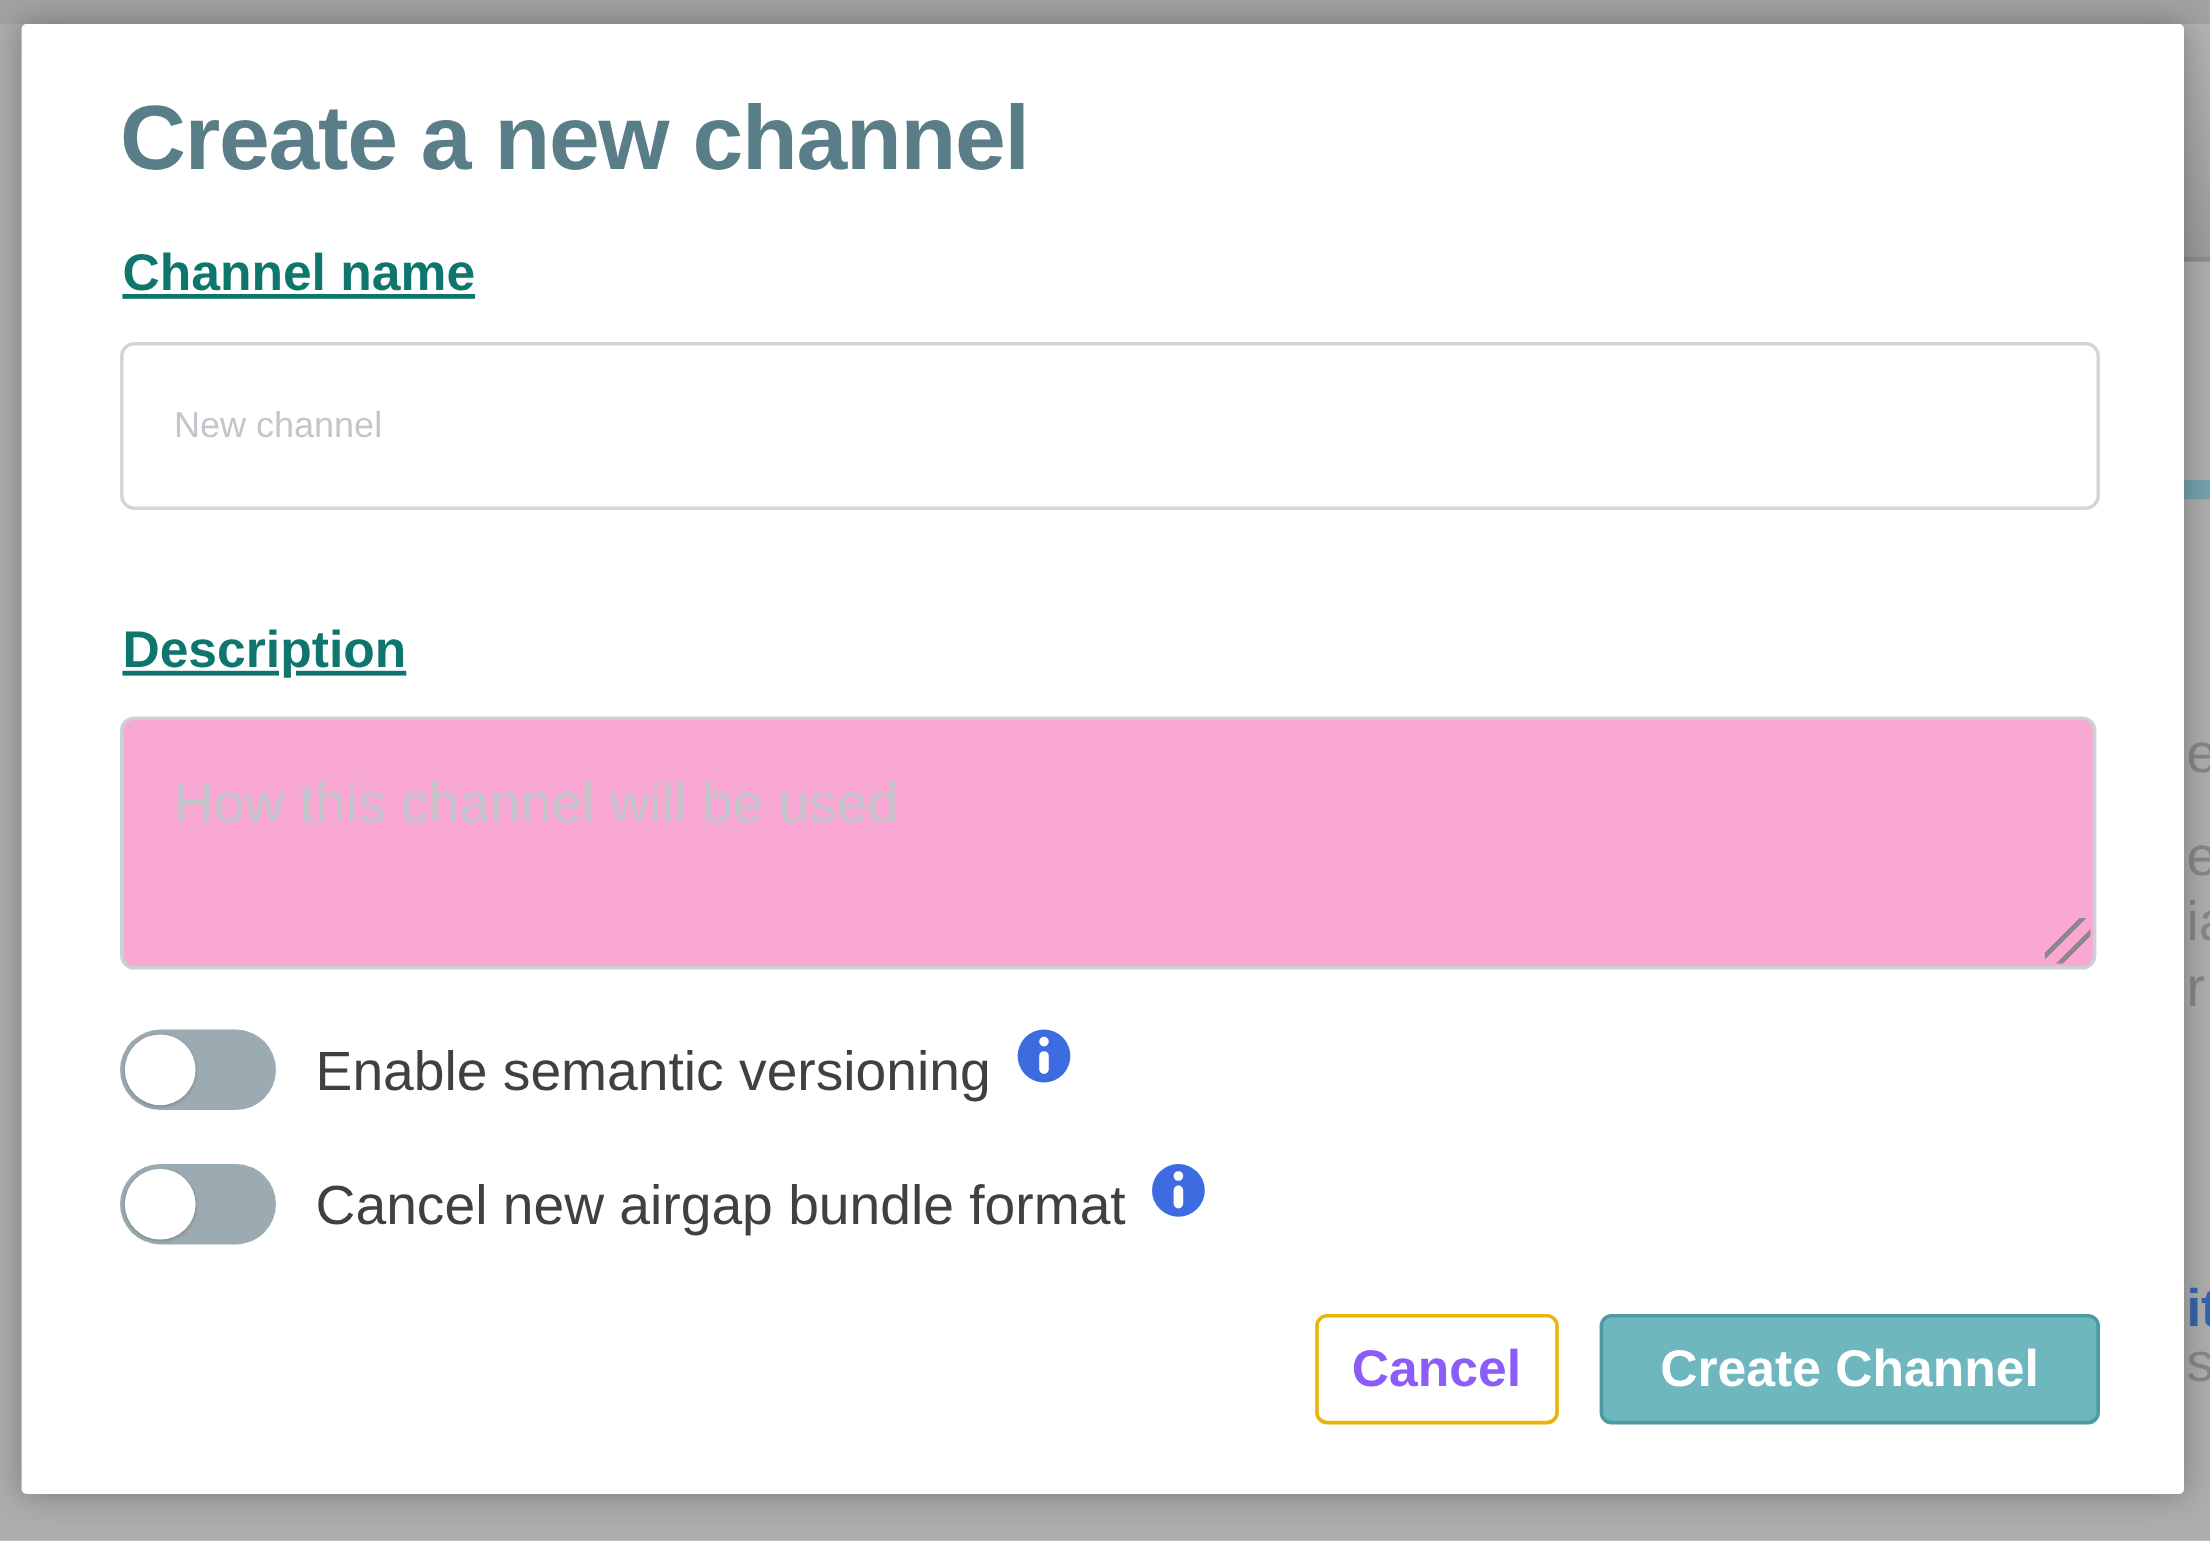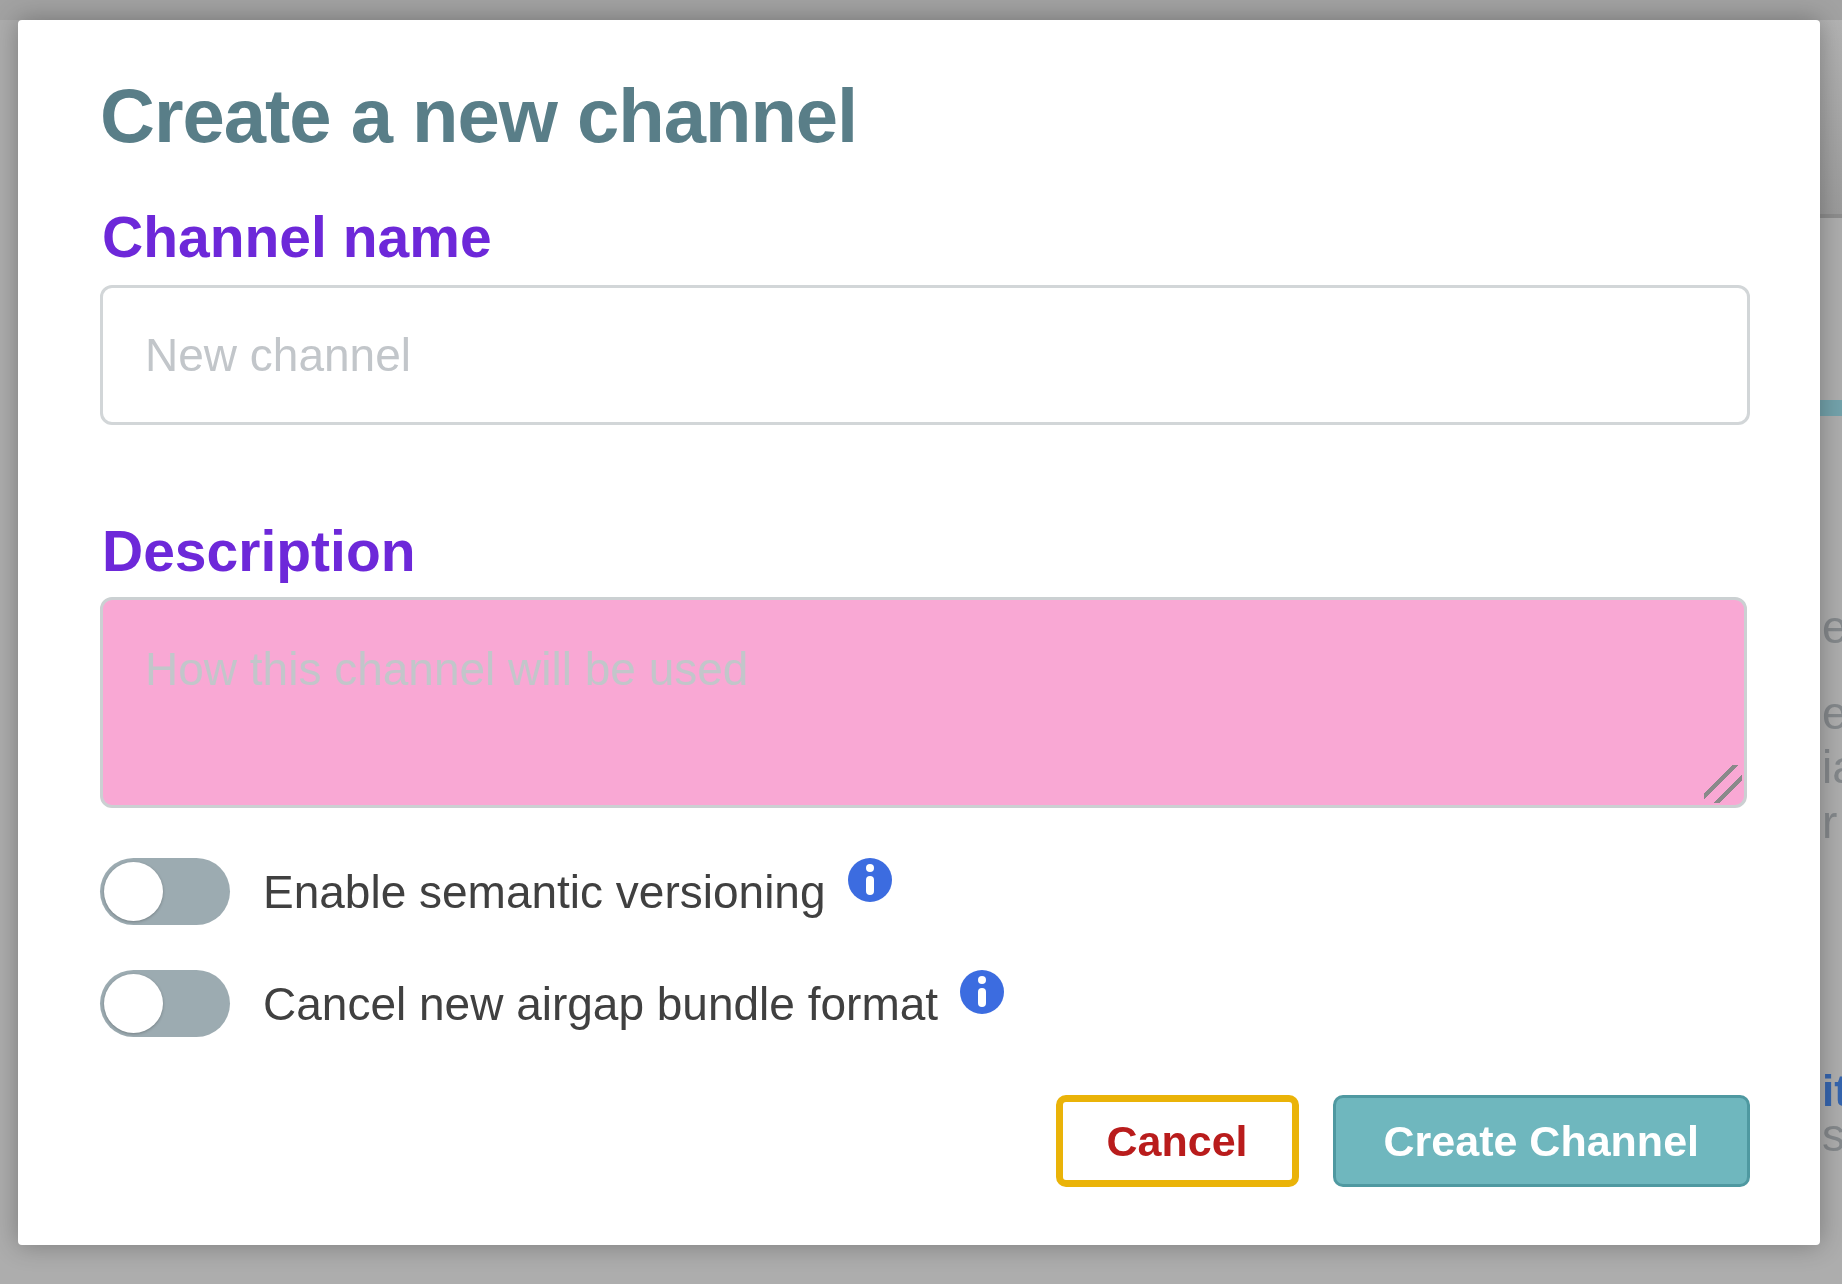--- a/index.html
+++ b/index.html
@@ -17,27 +17,27 @@
   .frag-2 { top:740px; }
   .frag-3 { top:795px; }
   .frag-4 { top:1066px; font-size:44px; font-weight:bold; color:#3565ae; }
   .frag-5 { top:1108px; }
 
   
   .modal { position:absolute; left:18px; top:20px; width:1802px; height:1225px; background:#ffffff;
            border-radius:4px; box-shadow:0 0 26px rgba(0,0,0,0.30); }
   .modal-title { position:absolute; left:82px; top:52px; font-size:76px; font-weight:bold;
                  letter-spacing:-1px; color:#597e88; }
-  .field-label { position:absolute; left:84px; font-size:57px; font-weight:bold; color:#6d28d9; }
+  .field-label { position:absolute; left:84px; font-size:43px; font-weight:bold; color:#0f766e;text-decoration:underline; }
   .label-name { top:184px; }
   .label-desc { top:498px; }
 
   .text-input { position:absolute; left:82px; top:265px; width:1650px; height:140px;
                 border:3px solid #d2d6d8; border-radius:12px; padding:0 42px;
-                font-family:"Liberation Sans", sans-serif; font-size:46px; color:#333; outline:none; background:#fff; }
+                font-family:"Liberation Sans", sans-serif; font-size:30px; color:#333; outline:none; background:#fff; }
   .text-input::placeholder { color:#c2c6ca; opacity:1; }
 
   .textarea-wrap { position:absolute; left:82px; top:577px; width:1647px; height:211px; }
   .text-area { width:100%; height:100%; border:3px solid #cbd0d2; border-radius:12px;
                padding:42px; font-family:"Liberation Sans", sans-serif; font-size:46px; color:#333;
                resize:none; outline:none; background:#f9a8d4; display:block; }
   .text-area::placeholder { color:#c2c6ca; opacity:1; }
   .resize-handle { position:absolute; right:5px; bottom:5px; width:38px; height:38px; pointer-events:none;
     background:linear-gradient(135deg, transparent 0 38%, #8a8a8a 38% 46%, transparent 46% 62%, #8a8a8a 62% 70%, transparent 70%); }
 
@@ -50,21 +50,21 @@
   .toggle-label { margin-left:33px; font-size:46px; color:#404040; }
   .info-icon { margin-left:22px; width:44px; height:44px; border-radius:50%; flex:0 0 auto;
                display:flex; flex-direction:column; align-items:center; justify-content:center;
                transform:translateY(-12px); cursor:pointer; }
   .info-icon::before { content:""; width:8px; height:8px; border-radius:50%; background:#fff; margin-bottom:4px; }
   .info-icon::after  { content:""; width:8px; height:19px; border-radius:4px; background:#fff; }
 
   .button-row { position:absolute; top:1075px; right:70px; display:flex; gap:34px; }
   .btn { height:92px; border-radius:10px; font-family:"Liberation Sans", sans-serif;
          font-size:43px; font-weight:bold; display:flex; align-items:center; justify-content:center; cursor:pointer; }
-  .btn-cancel { padding:0 44px; background:#ffffff; border:7px solid #eab308; color:#b91c1c; }
+  .btn-cancel { padding:0 28px; background:#ffffff; border:3px solid #eab308; color:#8b5cf6; }
   .btn-create { padding:16px 48px; border:3px solid #4f99a1; color:#ffffff; }
 </style>
 </head>
 <body style="background: rgb(173, 173, 173);">
 
 <div class="backdrop-topband"></div>
 <div class="bg-right-gradient"></div>
 <div class="bg-right-line"></div>
 <div class="bg-teal-bar" style="background: rgb(115, 162, 171);"></div>
 <span class="edge-frag frag-0">e</span>

